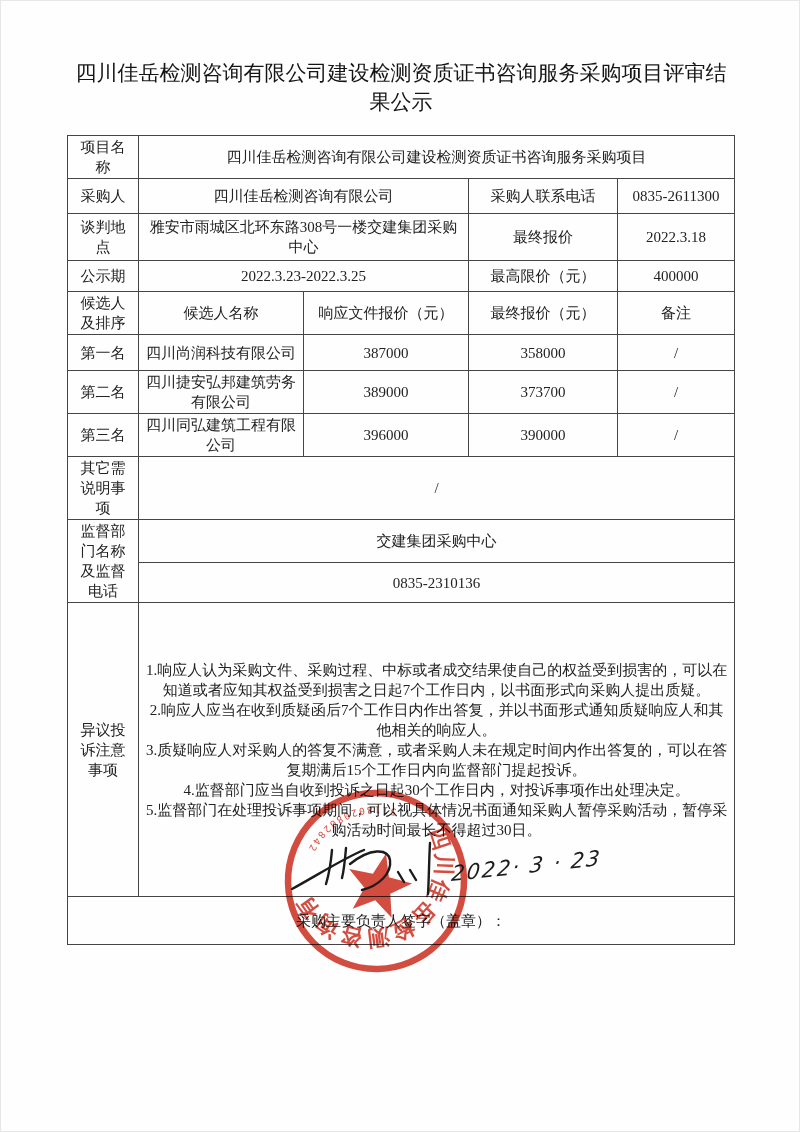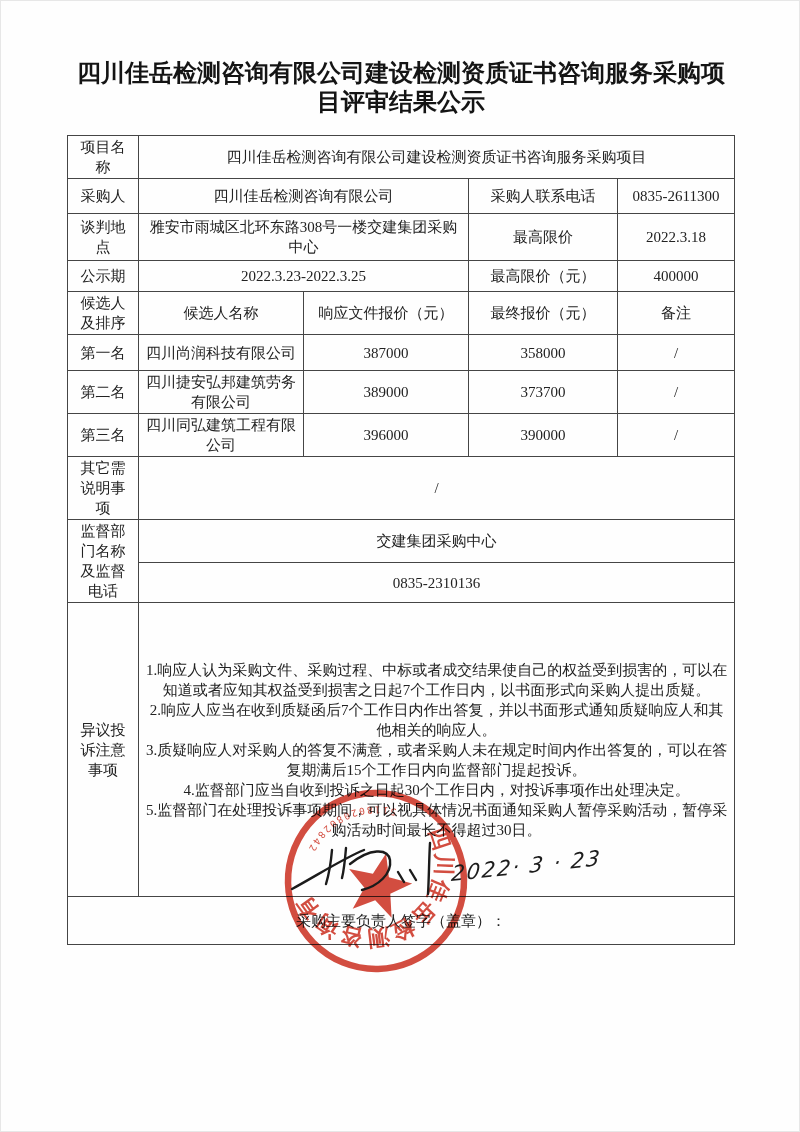--- a/index.html
+++ b/index.html
@@ -8,21 +8,21 @@
     width:800px;height:1132px;
     background:#fefefe;
     border:1px solid #e7e7e7;
     box-sizing:border-box;
     font-family:"Liberation Serif","DejaVu Serif",serif;
     color:#1f1f1f;
     overflow:hidden;
   }
   .title{
     position:absolute;top:58px;left:70px;width:660px;
-    font-size:24px;font-weight:bold;line-height:29px;
+    font-size:21px;font-weight:normal;line-height:29px;
     text-align:center;color:#141414;letter-spacing:0px;
   }
   table.doc{
     position:absolute;top:134px;left:66px;
     width:667px;border-collapse:collapse;table-layout:fixed;
   }
   table.doc td{
     border:1.6px solid #454545;
     font-size:15px;line-height:20px;
     text-align:center;vertical-align:middle;
@@ -74,21 +74,21 @@
       </tr>
       <tr style="height:35px">
         <td class="lbl">采购人</td>
         <td colspan="2">四川佳岳检测咨询有限公司</td>
         <td>采购人联系电话</td>
         <td>0835-2611300</td>
       </tr>
       <tr style="height:47px">
         <td class="lbl">谈判地点</td>
         <td colspan="2" class="venue">雅安市雨城区北环东路308号一楼交建集团采购中心</td>
-        <td>最高限价</td>
+        <td>最终报价</td>
         <td>2022.3.18</td>
       </tr>
       <tr style="height:31px">
         <td class="lbl">公示期</td>
         <td colspan="2">2022.3.23-2022.3.25</td>
         <td>最高限价（元）</td>
         <td>400000</td>
       </tr>
       <tr style="height:35px">
         <td class="lbl">候选人及排序</td>

